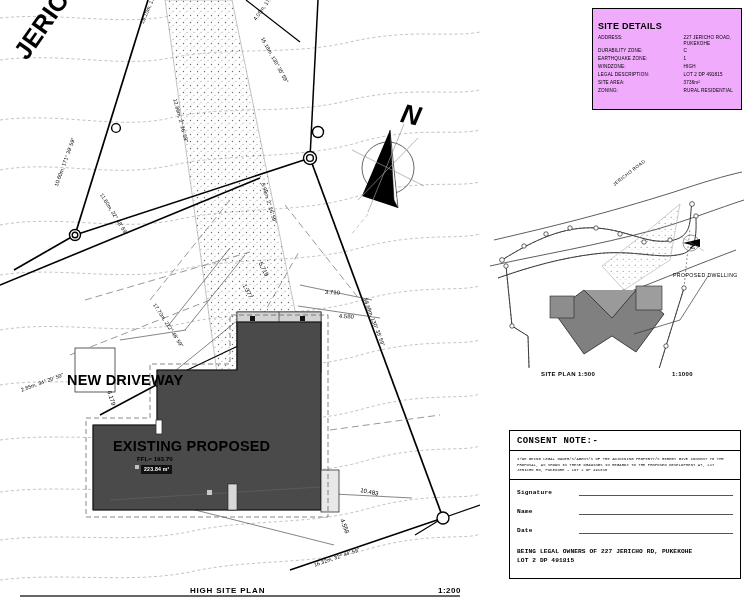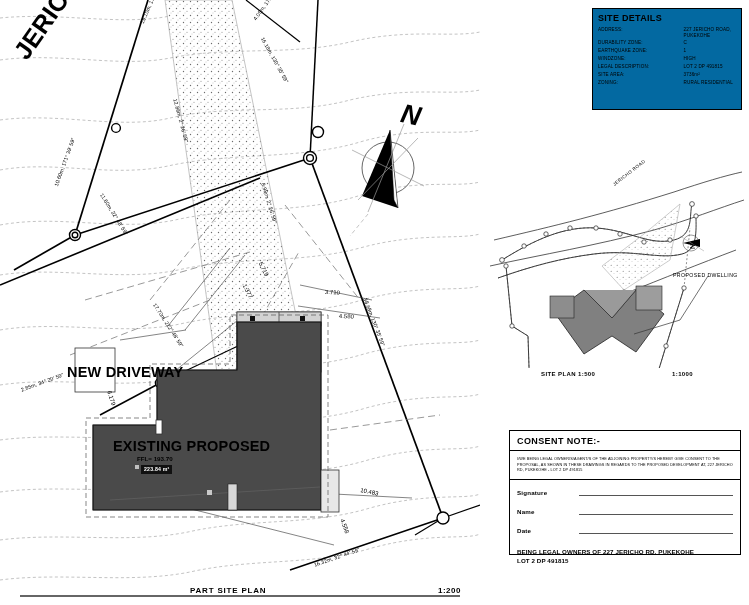--- a/index.html
+++ b/index.html
@@ -3,50 +3,50 @@
 <meta charset="utf-8">
 <style>
   html,body{margin:0;padding:0;background:#ffffff;}
   body{width:749px;height:605px;position:relative;overflow:hidden;
        font-family:"Liberation Sans", sans-serif;color:#000;}
   .abs{position:absolute;}
   svg{display:block;}
 
   
   #site-details{left:592px;top:8px;width:150px;height:102px;
-      border:1.2px solid #000;background:#0369a1;box-sizing:border-box;padding:4px 5px;}
+      border:1.2px solid #000;background:#f0abfc;box-sizing:border-box;padding:12px 5px;}
   #site-details .sd-title{font-weight:bold;font-size:9px;letter-spacing:.3px;margin-bottom:3px;}
   #site-details table{border-collapse:collapse;width:100%;}
   #site-details td{font-size:4.6px;vertical-align:top;padding:1.3px 0;letter-spacing:.15px;line-height:1.15;}
   #site-details td.k{width:62%;white-space:nowrap;}
   #site-details td.v{width:38%;}
 
   
-  #consent-note{left:509px;top:430px;width:232px;height:125px;
-      border:1.2px solid #000;background:#fff;box-sizing:border-box;}
+  #consent-note{left:509px;top:430px;width:232px;height:149px;
+      border:1.2px solid #000;background:#fff;box-sizing:border-box;font-family:Liberation Mono, monospace;}
   #consent-note .cn-title{font-weight:bold;font-size:9px;letter-spacing:.4px;
       padding:5px 7px 4px 7px;border-bottom:1px solid #000;}
   #consent-note .cn-body{font-size:3.8px;line-height:1.45;padding:6px 7px 5px 7px;
       border-bottom:1px solid #000;letter-spacing:.1px;}
   #consent-note .cn-fields{padding:6px 7px 2px 7px;}
   .cn-row{display:flex;align-items:flex-end;margin-bottom:9px;}
   .cn-row .lbl{font-size:6.2px;font-weight:bold;width:62px;letter-spacing:.2px;}
   .cn-row .rule{flex:1;border-bottom:1px solid #555;height:9px;}
   #consent-note .cn-foot{font-size:6.2px;font-weight:bold;padding:2px 7px 0 7px;line-height:1.5;letter-spacing:.1px;}
 
   
   .lbl-big{font-size:14.5px;font-weight:600;letter-spacing:.2px;}
   .bearing{font-size:5.3px;white-space:nowrap;letter-spacing:.1px;}
   .dim{font-size:6px;white-space:nowrap;}
 
   #road-label{left:8px;top:48px;font-size:25px;font-weight:bold;
       transform:rotate(-55deg);transform-origin:left top;white-space:nowrap;}
   #north-n{left:401px;top:100px;font-size:27px;font-weight:bold;font-style:italic;
       transform:rotate(12deg);}
-  #lbl-new-driveway{left:67px;top:364px;}
+  #lbl-new-driveway{left:67px;top:372px;}
   #lbl-existing-dwelling{left:113px;top:438px;}
   #lbl-ffl{left:137px;top:455px;font-size:6.2px;font-weight:bold;}
   #area-badge{left:141px;top:465px;background:#111;color:#fff;font-size:5.2px;
       padding:1.4px 3px;font-weight:bold;letter-spacing:.2px;}
   #lbl-proposed-dwelling{left:673px;top:272px;font-size:5.2px;letter-spacing:.4px;}
   #lbl-inset-road{left:612px;top:183px;font-size:4.6px;letter-spacing:.4px;
       transform:rotate(-38deg);transform-origin:left top;white-space:nowrap;}
   #inset-n{left:690px;top:243px;font-size:7px;font-weight:bold;transform:rotate(-90deg);}
   #title-text{position:absolute;left:190px;top:586px;font-size:8px;font-weight:bold;letter-spacing:.8px;}
   #title-scale{position:absolute;left:438px;top:586px;font-size:8px;font-weight:bold;letter-spacing:.5px;text-align:center;}
@@ -195,21 +195,21 @@
     <div class="abs dim" style="left: 345px; top: 518px; transform: rotate(70deg); transform-origin: left top;">4.558</div>
   </div>
 
 <div class="abs lbl-big" id="road-label">JERICHO ROAD</div>
 <div class="abs" id="north-n">N</div>
 <div class="abs lbl-big" id="lbl-new-driveway">NEW DRIVEWAY</div>
 <div class="abs lbl-big" id="lbl-existing-dwelling">EXISTING PROPOSED</div>
 <div class="abs" id="lbl-ffl">FFL= 193.70</div>
 <div class="abs" id="area-badge">223.84 m²</div>
 
-<div id="title-text">PART SITE PLAN</div>
+<div id="title-text">HIGH SITE PLAN</div>
 <div id="title-scale">1:200</div>
 
 <div class="abs" id="site-details">
   <div class="sd-title">SITE DETAILS</div>
   <table>
     <tbody id="sd-body">
         <tr>
           <td class="k">ADDRESS:</td>
           <td class="v">227 JERICHO ROAD, PUKEKOHE</td>
         </tr>

